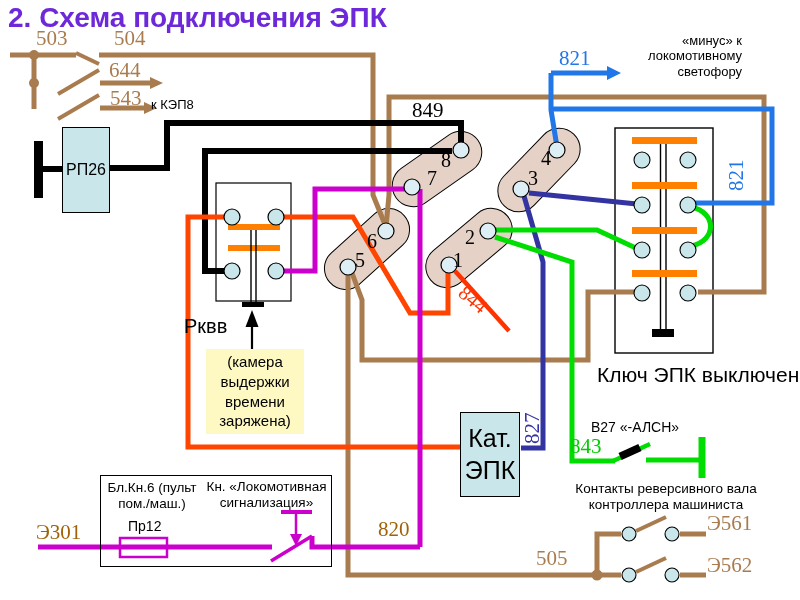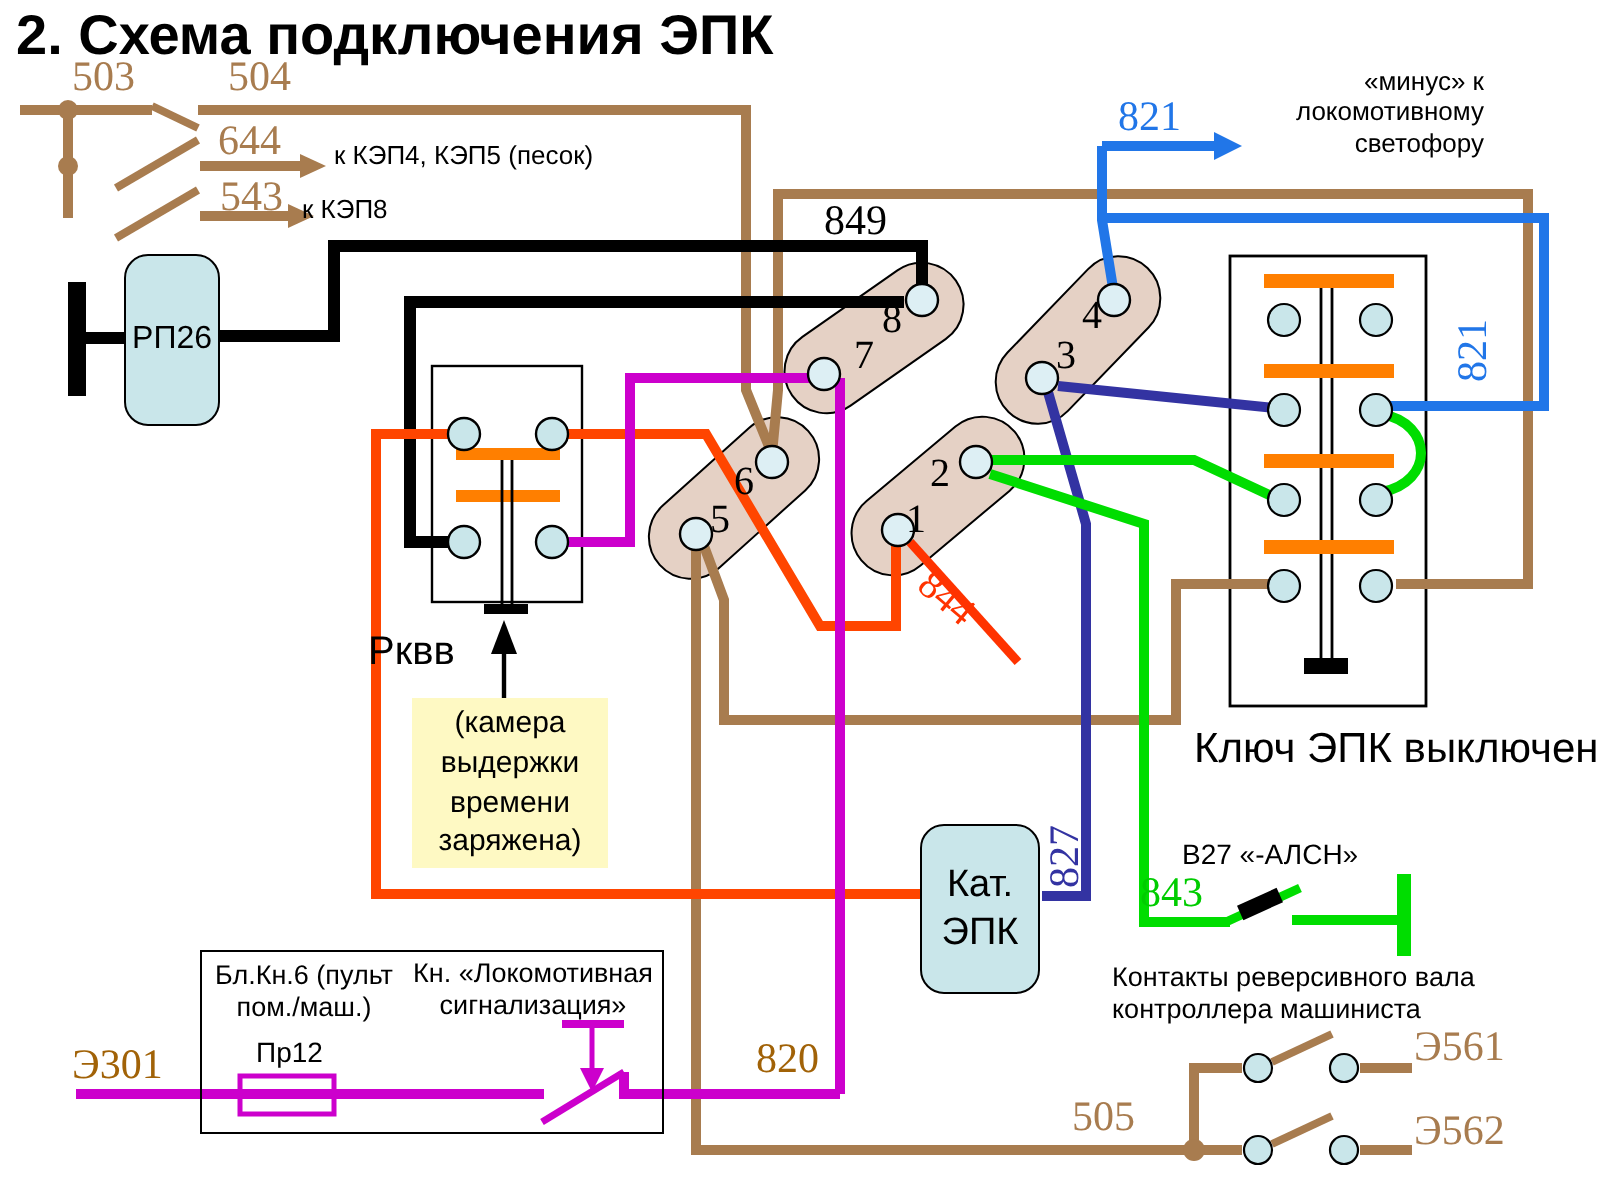--- a/index.html
+++ b/index.html
@@ -7,24 +7,24 @@
          font-family:"Liberation Sans","DejaVu Sans",sans-serif;}
   #stage svg{position:absolute;left:0;top:0;}
   .abs{position:absolute;}
   .num{position:absolute;font-family:"Liberation Serif","DejaVu Serif",serif;
        font-size:21px;line-height:1;white-space:nowrap;}
   .pin{position:absolute;font-family:"Liberation Serif","DejaVu Serif",serif;
        font-size:20px;line-height:1;color:#000;}
   .txt{position:absolute;color:#000;line-height:1.18;white-space:pre-line;}
   .c-tan{color:#A87C4F}.c-mag{color:#a16207}.c-blue{color:#2176E8}
   .c-navy{color:#3333A2}.c-green{color:#00CC00}.c-red{color:#FF3300}.c-black{color:#000}
-  .title{position:absolute;left:8px;top:2px;font-size:28px;font-weight:bold;color:#000000;
+  .title{position:absolute;left:8px;top:2px;font-size:28px;font-weight:bold;color:#6d28d9;
          letter-spacing:0px;white-space:nowrap;}
   .box{position:absolute;box-sizing:border-box;border:1.5px solid #000;}
-  .cyanbox{background:#C9E6EA;display:flex;align-items:center;justify-content:center;text-align:center;border-radius:12px;}
+  .cyanbox{background:#C9E6EA;display:flex;align-items:center;justify-content:center;text-align:center;}
   .note{background:#fef9c3;text-align:center;font-size:15px;line-height:1.32;padding:3px 4px;}
   .rot{transform-origin:0 0;}
 </style>
 </head>
 <body>
 
 <div id="stage">
 
 <svg width="800" height="600" viewBox="0 0 800 600">
 
@@ -165,21 +165,20 @@
     <circle cx="521" cy="189" r="8"></circle>
         <circle cx="557" cy="150" r="8"></circle>
   </g>
 </svg>
 
 <div class="title">2. Схема подключения ЭПК</div>
 
 <div class="num c-tan abs" style="left:36px;top:28px">503</div>
 <div class="num c-tan abs" style="left:114px;top:28px">504</div>
 <div class="num c-tan abs" style="left:109px;top:60px">644</div>
-<div class="txt abs" style="left:167px;top:70px;font-size:13px">к КЭП4, КЭП5 (песок)</div>
 <div class="num c-tan abs" style="left:110px;top:88px">543</div>
 <div class="txt abs" style="left:151px;top:97px;font-size:13px">к КЭП8</div>
 
 <div class="box cyanbox" style="left:62px;top:127px;width:48px;height:86px;font-size:16px">
   <span>РП26</span>
 </div>
 
 <div class="num c-black abs" style="left:412px;top:100px">849</div>
 
 <div class="txt abs" style="left:612px;top:33px;width:130px;text-align:right;font-size:13px">«минус» к
@@ -198,32 +197,32 @@
 <div class="pin" style="left:465px;top:227px">2</div>
 <div class="pin" style="left:528px;top:168px">3</div>
 <div class="pin" style="left:541px;top:148px">4</div>
 <div class="pin" style="left:355px;top:250px">5</div>
 <div class="pin" style="left:367px;top:231px">6</div>
 <div class="pin" style="left:427px;top:168px">7</div>
 <div class="pin" style="left:441px;top:150px">8</div>
 
 <div class="num c-red abs rot" style="left:468px;top:282px;transform:rotate(40deg);font-size:20px">844</div>
 
-<div class="box cyanbox" style="left:460px;top:412px;width:60px;height:85px;font-size:19px;white-space:pre-line;line-height:1.25">
+<div class="box cyanbox" style="left:460px;top:412px;width:60px;height:85px;font-size:25px;white-space:pre-line;line-height:1.25">
   <span>Кат.
 ЭПК</span>
 </div>
 <div class="num c-navy abs rot" style="left:522px;top:444px;transform:rotate(-90deg)">827</div>
 
 <div class="txt abs" style="left:597px;top:363px;font-size:21px;white-space:nowrap">Ключ ЭПК выключен</div>
 
 <div class="num c-green abs" style="left:570px;top:436px">843</div>
 <div class="txt abs" style="left:591px;top:419px;font-size:14px;white-space:nowrap">В27 «-АЛСН»</div>
 
-<div class="txt abs" style="left:556px;top:481px;width:220px;font-size:13.5px">Контакты реверсивного вала
+<div class="txt abs" style="left:556px;top:481px;width:220px;text-align:center;font-size:13.5px">Контакты реверсивного вала
 контроллера машиниста</div>
 <div class="num c-tan abs" style="left:707px;top:513px">Э561</div>
 <div class="num c-tan abs" style="left:707px;top:555px">Э562</div>
 <div class="num c-tan abs" style="left:536px;top:548px">505</div>
 
 <div class="num c-mag abs" style="left:36px;top:522px">Э301</div>
 <div class="num c-mag abs" style="left:378px;top:519px">820</div>
 
 <div class="box" style="left:100px;top:475px;width:232px;height:92px;background:transparent"></div>
 <div class="txt abs" style="left:102px;top:480px;width:100px;text-align:center;font-size:13.5px;font-weight:normal">Бл.Кн.6 (пульт

